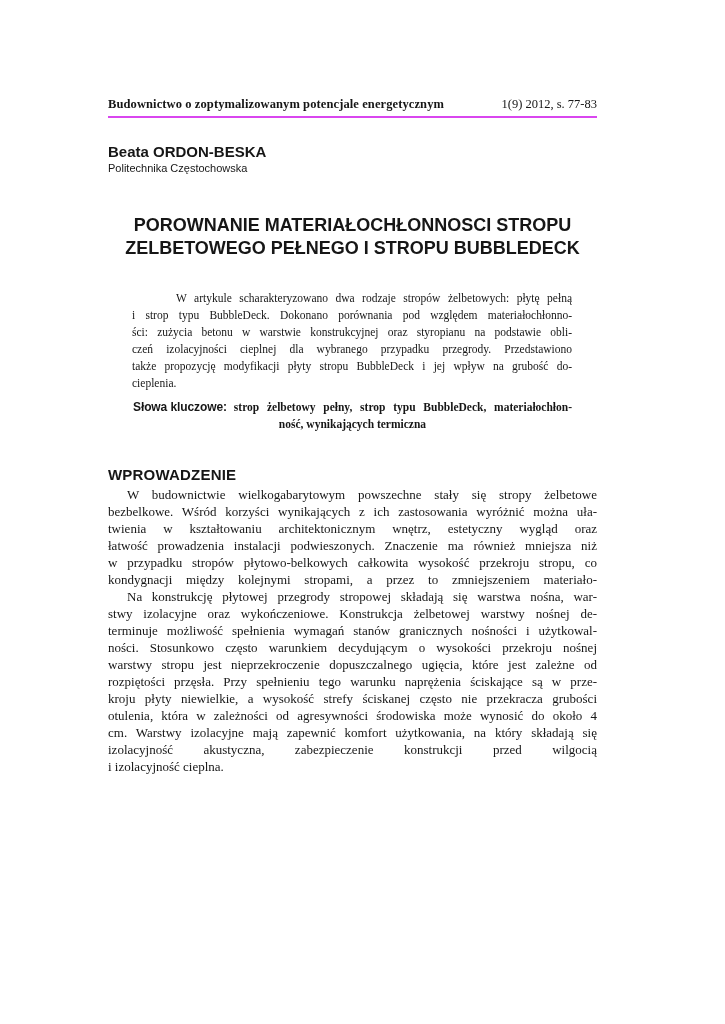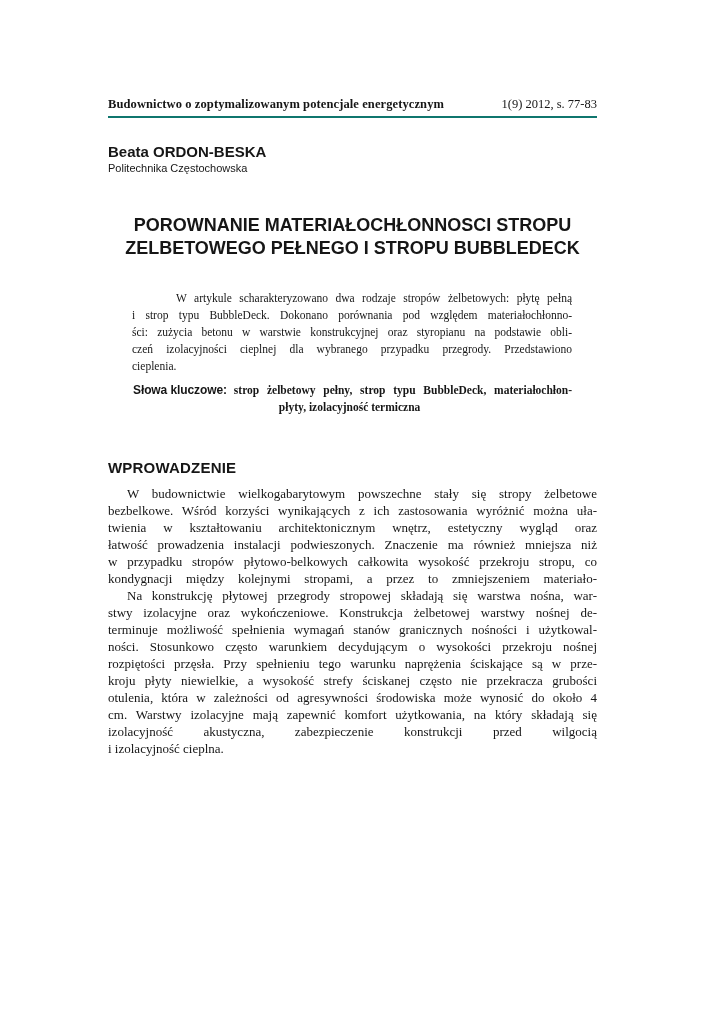--- a/index.html
+++ b/index.html
@@ -23,21 +23,21 @@
     width: 489px;
   }
 
   
   .journal-header {
     display: flex;
     justify-content: space-between;
     align-items: baseline;
     margin-top: 97px;
     padding-bottom: 4px;
-    border-bottom: 2px solid #0f766e;
+    border-bottom: 2px solid #d946ef;
   }
   .journal-name {
     font-weight: bold;
     font-size: 12.5px;
     letter-spacing: 0.1px;
   }
   .journal-issue {
     font-size: 12.5px;
   }
 
@@ -117,31 +117,31 @@
   }
   .kw-lines {
     flex: 1 1 auto;
   }
   .kw-lines .line.last {
     padding-left: 45px;
   }
 
   
   .section-heading {
-    margin-top: 43px;
+    margin-top: 33px;
     font-family: "Liberation Sans", sans-serif;
     font-weight: bold;
     font-size: 15px;
     letter-spacing: 0.2px;
     line-height: 18px;
   }
 
   
   .body-text {
-    margin-top: 8px;
+    margin-top: 2px;
     font-size: 13px;
   }
   .para .line.first {
     text-indent: 19px;
   }
 </style>
 </head>
 <body>
 
 <div class="page">
@@ -158,47 +158,49 @@
     <div class="article-title">
         <div class="line first">PORÓWNANIE MATERIAŁOCHŁONNOŚCI STROPU</div>
         <div class="line last">ŻELBETOWEGO PEŁNEGO I STROPU BUBBLEDECK</div>
       </div>
 
     <div class="abstract">
         <div class="line first">W artykule scharakteryzowano dwa rodzaje stropów żelbetowych: płytę pełną</div>
         <div class="line">i strop typu BubbleDeck. Dokonano porównania pod względem materiałochłonno-</div>
         <div class="line">ści: zużycia betonu w warstwie konstrukcyjnej oraz styropianu na podstawie obli-</div>
         <div class="line">czeń izolacyjności cieplnej dla wybranego przypadku przegrody. Przedstawiono</div>
+        <div class="line">także propozycję modyfikacji płyty stropu BubbleDeck i jej wpływ na grubość do-</div>
         <div class="line last">cieplenia.</div>
       </div>
 
     <div class="keywords">
       <span class="kw-label">Słowa kluczowe:</span>
       <div class="kw-lines">
           <div class="line first">strop żelbetowy pełny, strop typu BubbleDeck, materiałochłon-</div>
-          <div class="line last">płyty, izolacyjność termiczna</div>
+          <div class="line last">ność, wynikających termiczna</div>
         </div>
     </div>
 
     <div class="section-heading">WPROWADZENIE</div>
 
     <div class="body-text">
       <div class="para">
           <div class="line first">W budownictwie wielkogabarytowym powszechne stały się stropy żelbetowe</div>
           <div class="line">bezbelkowe. Wśród korzyści wynikających z ich zastosowania wyróżnić można uła-</div>
           <div class="line">twienia w kształtowaniu architektonicznym wnętrz, estetyczny wygląd oraz</div>
           <div class="line">łatwość prowadzenia instalacji podwieszonych. Znaczenie ma również mniejsza niż</div>
           <div class="line">w przypadku stropów płytowo-belkowych całkowita wysokość przekroju stropu, co</div>
           <div class="line">kondygnacji między kolejnymi stropami, a przez to zmniejszeniem materiało-</div>
         </div>
       <div class="para">
           <div class="line first">Na konstrukcję płytowej przegrody stropowej składają się warstwa nośna, war-</div>
           <div class="line">stwy izolacyjne oraz wykończeniowe. Konstrukcja żelbetowej warstwy nośnej de-</div>
           <div class="line">terminuje możliwość spełnienia wymagań stanów granicznych nośności i użytkowal-</div>
           <div class="line">ności. Stosunkowo często warunkiem decydującym o wysokości przekroju nośnej</div>
+          <div class="line">warstwy stropu jest nieprzekroczenie dopuszczalnego ugięcia, które jest zależne od</div>
           <div class="line">rozpiętości przęsła. Przy spełnieniu tego warunku naprężenia ściskające są w prze-</div>
           <div class="line">kroju płyty niewielkie, a wysokość strefy ściskanej często nie przekracza grubości</div>
           <div class="line">otulenia, która w zależności od agresywności środowiska może wynosić do około 4</div>
           <div class="line">cm. Warstwy izolacyjne mają zapewnić komfort użytkowania, na który składają się</div>
           <div class="line">izolacyjność akustyczna, zabezpieczenie konstrukcji przed wilgocią</div>
           <div class="line last">i izolacyjność cieplna.</div>
         </div>
     </div>
 
   </div>

